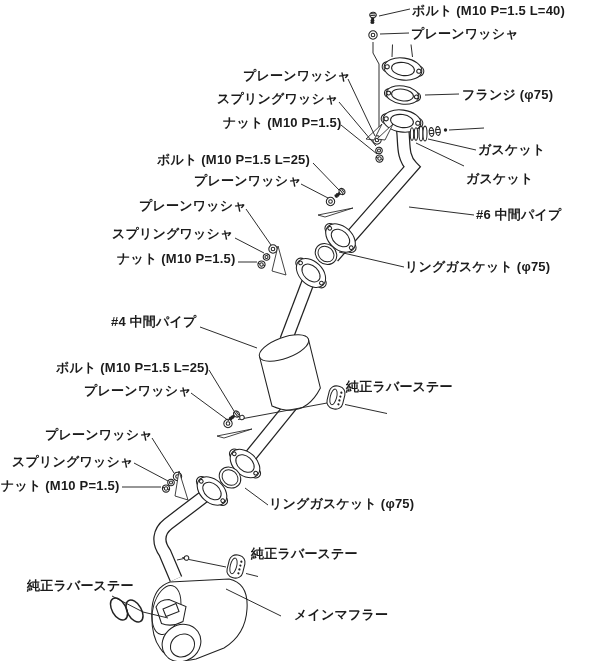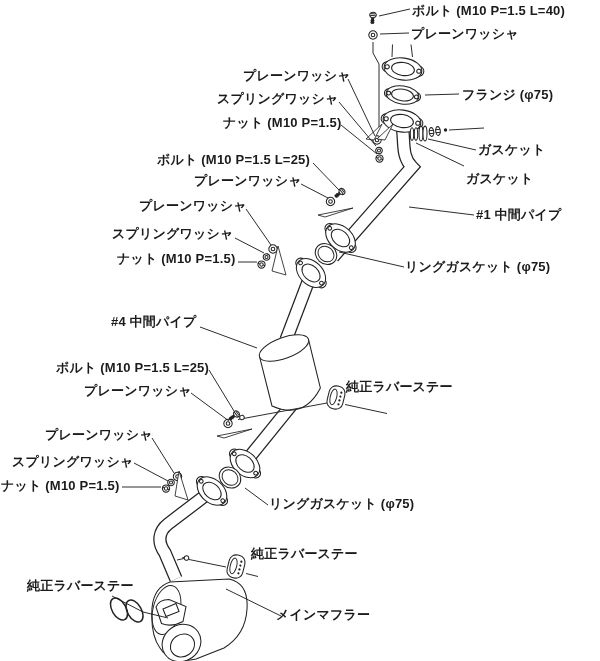--- a/index.html
+++ b/index.html
@@ -239,26 +239,26 @@
 <div class="lbl" style="left:466px;top:172px">ガスケット</div>
 <div class="lbl" style="left:243px;top:69px">プレーンワッシャ</div>
 <div class="lbl" style="left:217px;top:92px">スプリングワッシャ</div>
 <div class="lbl" style="left:223px;top:116px">ナット (M10 P=1.5)</div>
 <div class="lbl" style="left:157px;top:153px">ボルト (M10 P=1.5 L=25)</div>
 <div class="lbl" style="left:194px;top:174px">プレーンワッシャ</div>
 <div class="lbl" style="left:139px;top:199px">プレーンワッシャ</div>
 <div class="lbl" style="left:112px;top:227px">スプリングワッシャ</div>
 <div class="lbl" style="left:117px;top:252px">ナット (M10 P=1.5)</div>
 <div class="lbl" style="left:111px;top:315px">#4 中間パイプ</div>
-<div class="lbl" style="left:476px;top:208px">#1 中間パイプ</div>
+<div class="lbl" style="left:476px;top:208px">#6 中間パイプ</div>
 <div class="lbl" style="left:405px;top:260px">リングガスケット (φ75)</div>
 <div class="lbl" style="left:56px;top:361px">ボルト (M10 P=1.5 L=25)</div>
 <div class="lbl" style="left:84px;top:384px">プレーンワッシャ</div>
 <div class="lbl" style="left:346px;top:380px">純正ラバーステー</div>
 <div class="lbl" style="left:45px;top:428px">プレーンワッシャ</div>
 <div class="lbl" style="left:12px;top:455px">スプリングワッシャ</div>
 <div class="lbl" style="left:1px;top:479px">ナット (M10 P=1.5)</div>
 <div class="lbl" style="left:269px;top:497px">リングガスケット (φ75)</div>
 <div class="lbl" style="left:251px;top:547px">純正ラバーステー</div>
 <div class="lbl" style="left:27px;top:579px">純正ラバーステー</div>
-<div class="lbl" style="left:276px;top:608px">メインマフラー</div>
+<div class="lbl" style="left:294px;top:608px">メインマフラー</div>
 
 </div>
 
 </body></html>

